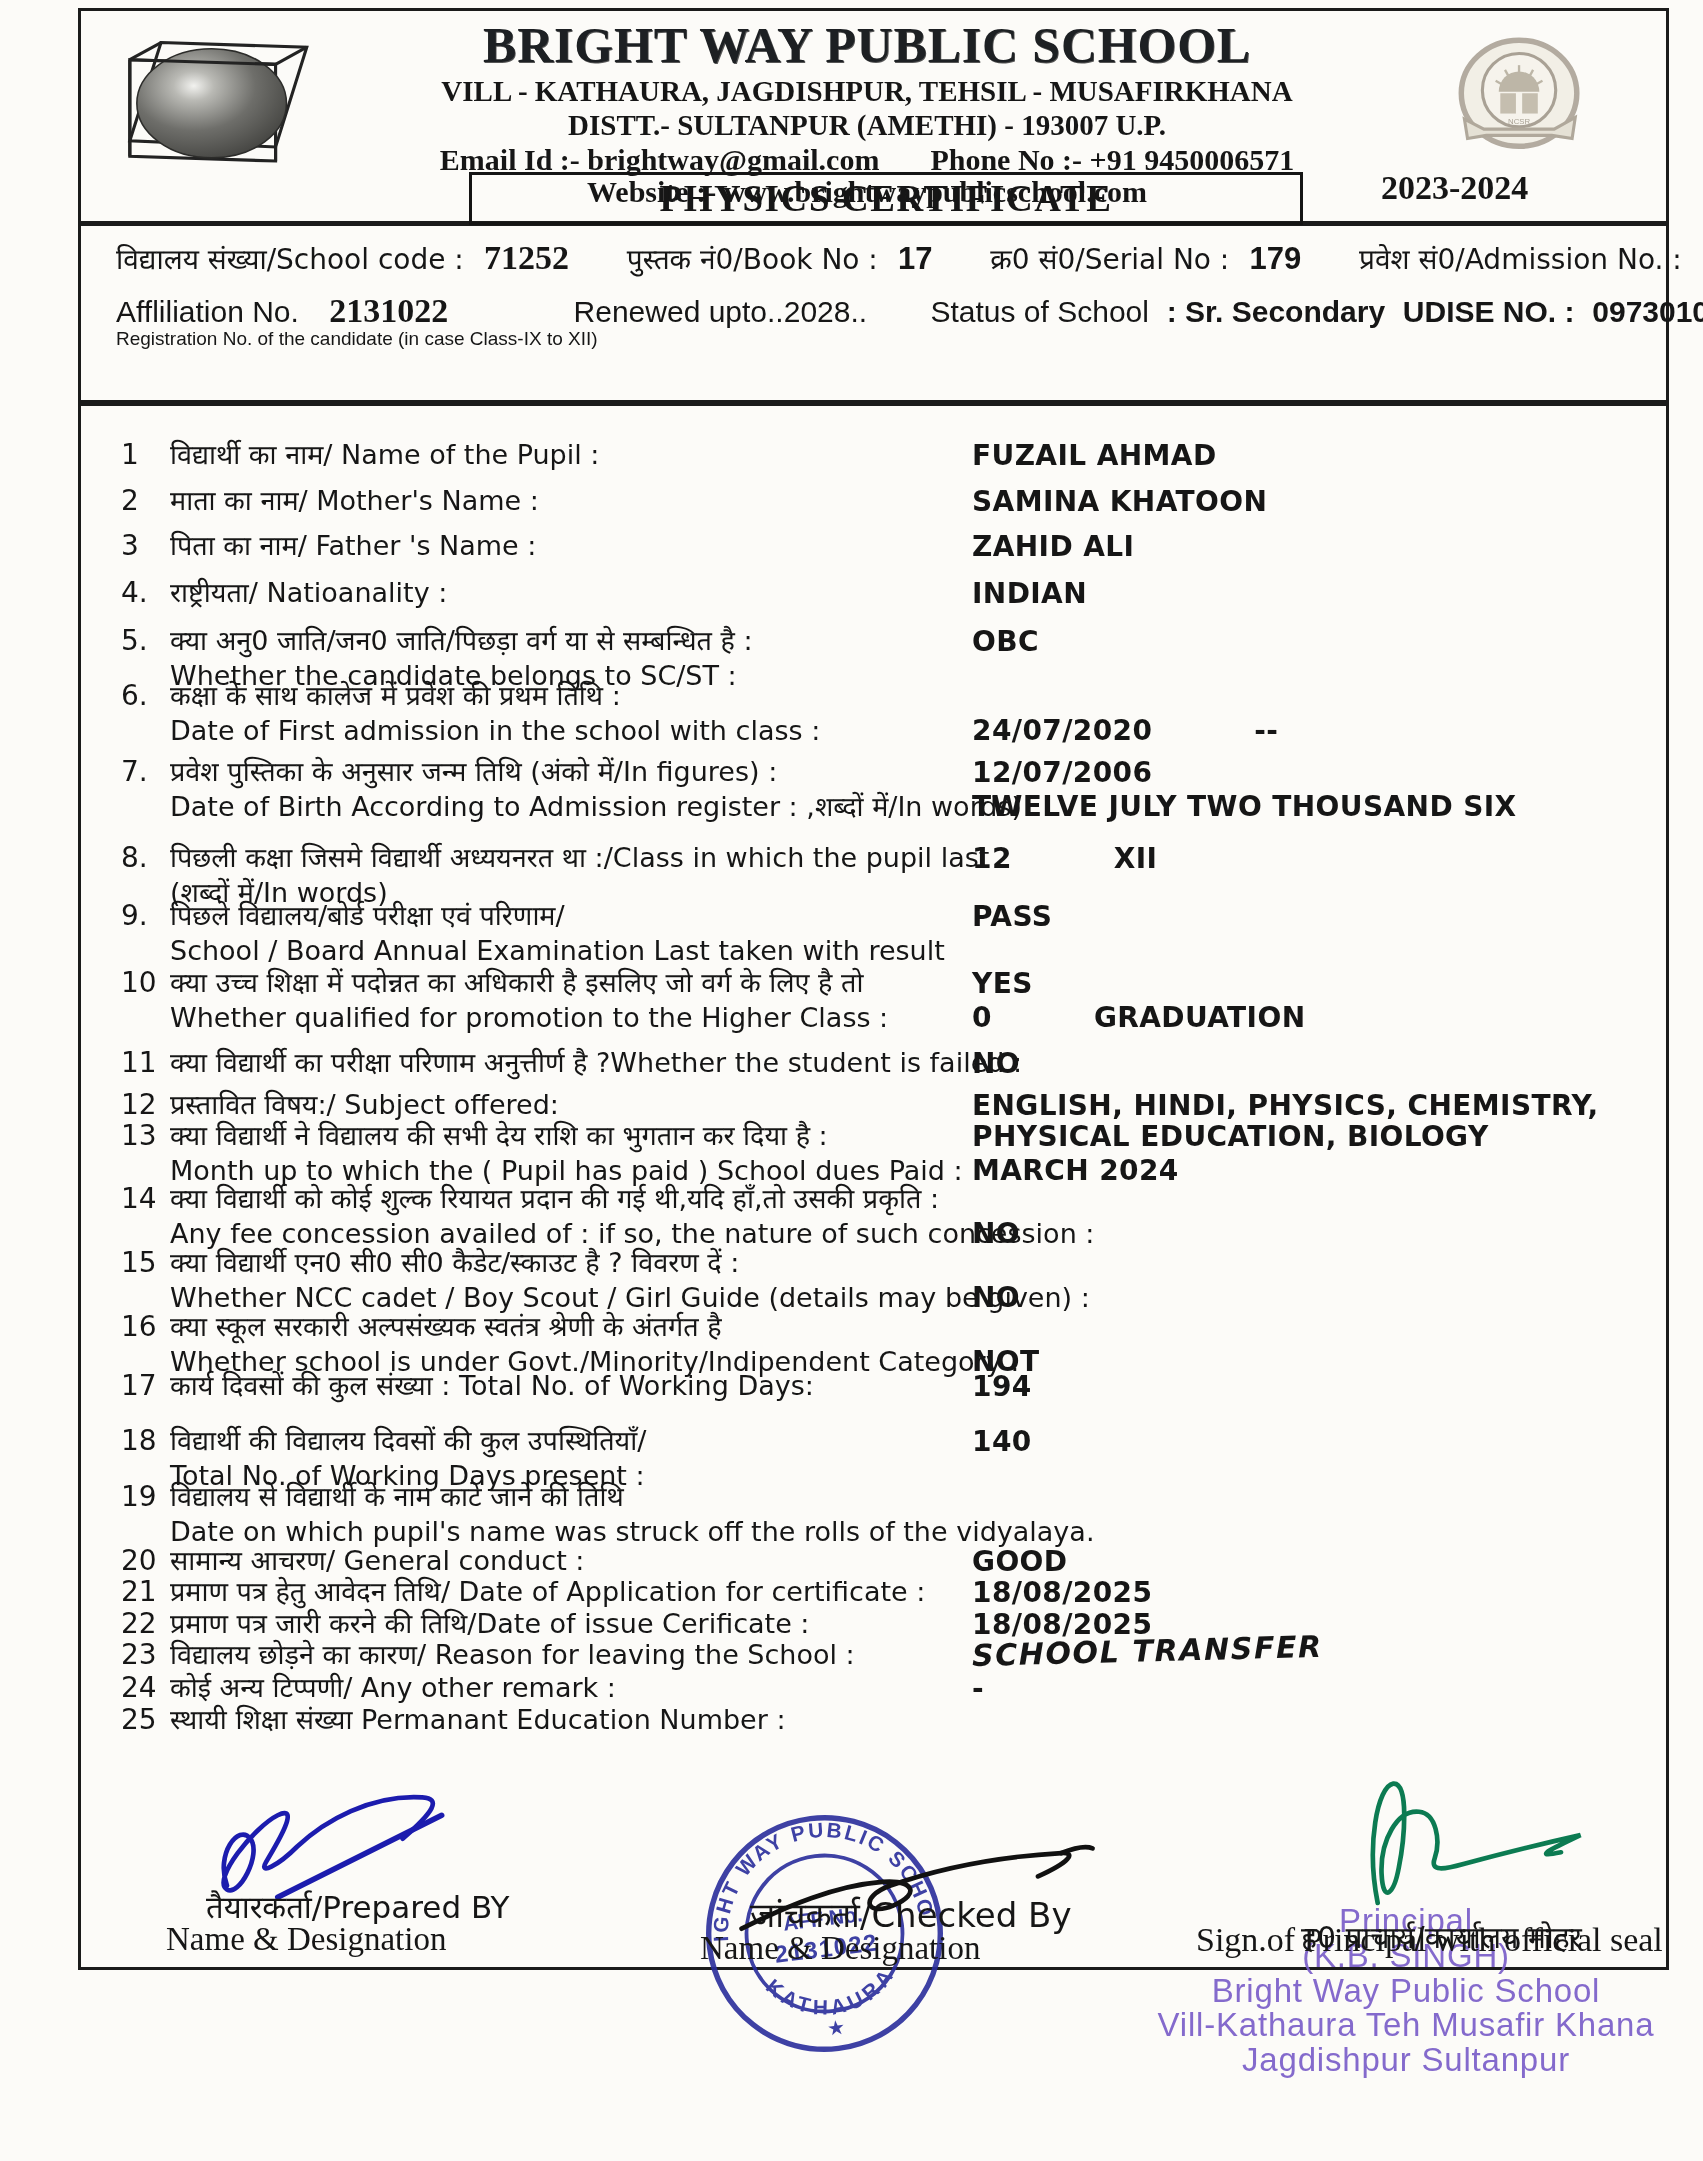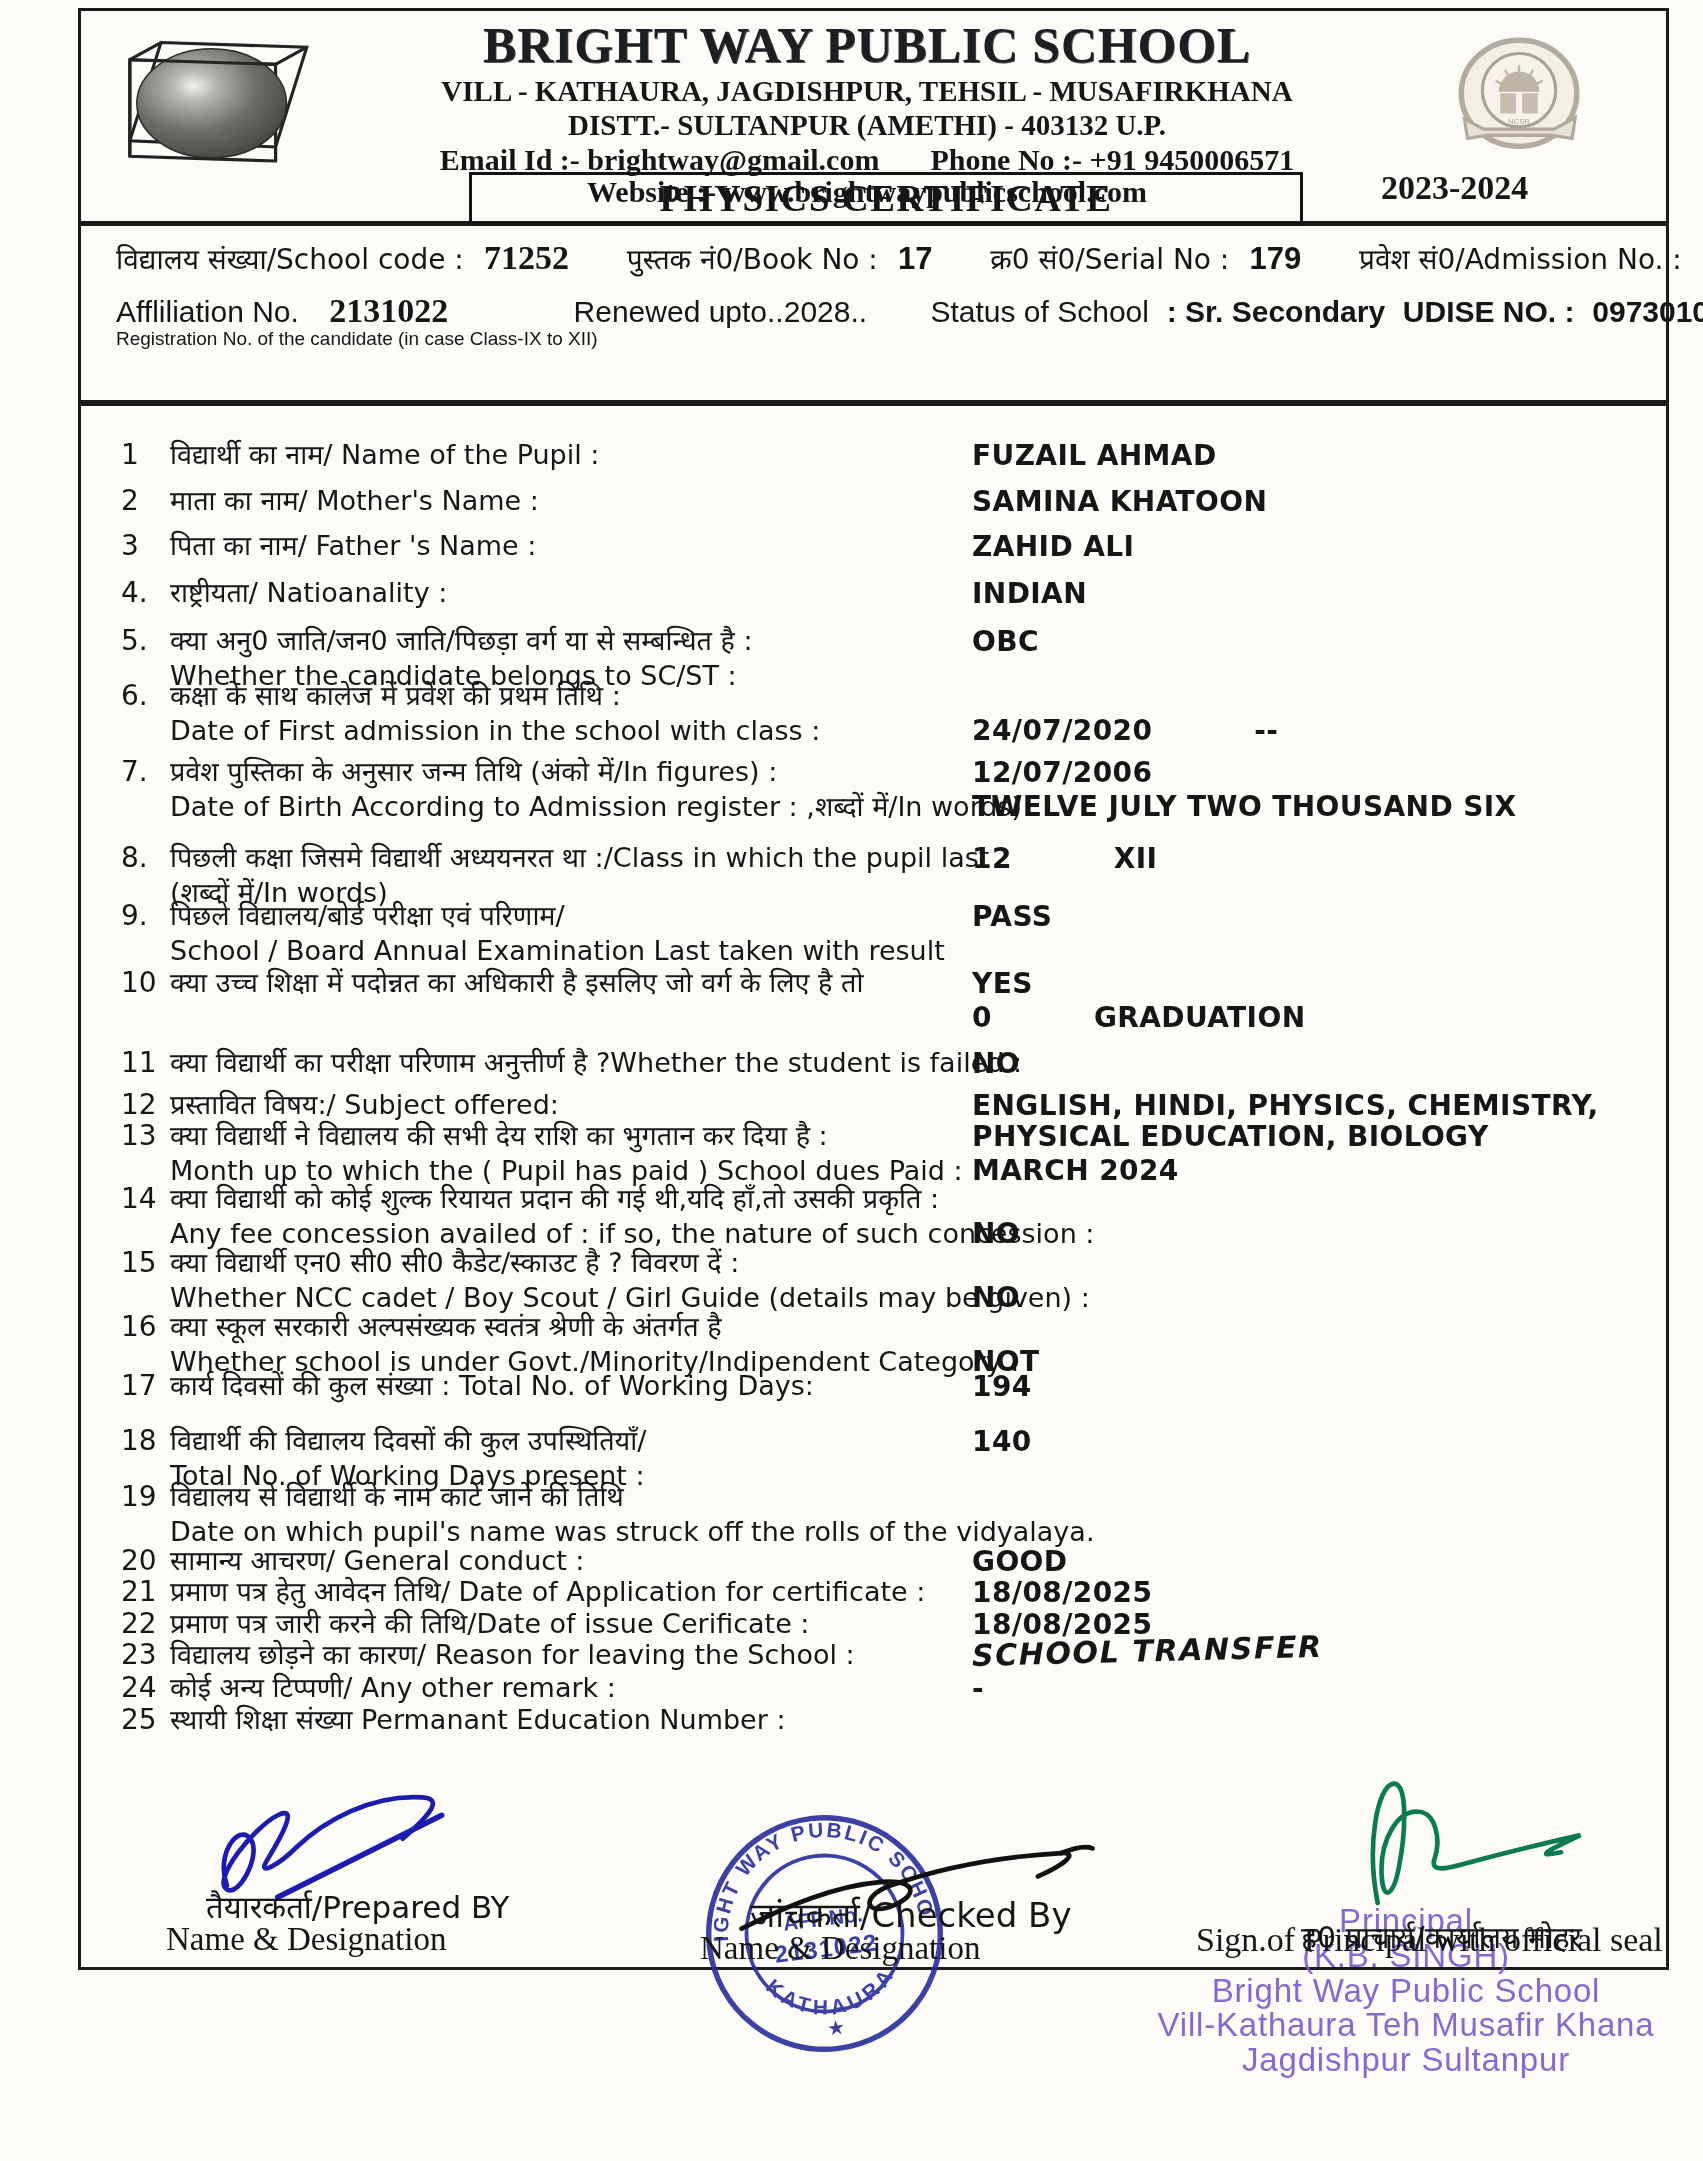--- a/index.html
+++ b/index.html
@@ -107,21 +107,21 @@
     </g>
     <rect x="76" y="72" width="20" height="26" fill="#b3aa97"></rect>
     <rect x="104" y="72" width="20" height="26" fill="#b3aa97"></rect>
     <path d="M30,105 L55,118 L145,118 L172,103 L168,130 L142,126 L58,126 L34,130 Z" fill="#ded9ca" stroke="#978d7c" stroke-width="4"></path>
     <text x="100" y="112" font-size="10" fill="#8e8474" text-anchor="middle">NCSR</text>
   </svg>
 
   <div class="hdr-text">
     <div class="school-name">BRIGHT WAY PUBLIC SCHOOL</div>
     <div class="addr">VILL - KATHAURA, JAGDISHPUR, TEHSIL - MUSAFIRKHANA</div>
-    <div class="addr">DISTT.- SULTANPUR (AMETHI) - 403132 U.P.</div>
+    <div class="addr">DISTT.- SULTANPUR (AMETHI) - 193007 U.P.</div>
     <div class="contact">
       <span>Email Id :-</span>
       <span>brightway@gmail.com</span>
       <span class="gap"></span>
       <span>Phone No :-</span>
       <span>+91 9450006571</span>
     </div>
     <div class="website">
       <span>Website :-</span>
       <span>www.brightwaypublicschool.com</span>
@@ -196,21 +196,21 @@
         <div class="lab"><span>पिछली कक्षा जिसमे विद्यार्थी अध्ययनरत था :/Class in which the pupil last</span><span class="l2">(शब्दों में/In words)</span></div>
         <span class="val">12<span class="vx">XII</span></span>
       </div>
       <div class="trow" style="top: 898px;">
         <span class="num">9.</span>
         <div class="lab"><span>पिछले विद्यालय/बोर्ड परीक्षा एवं परिणाम/</span><span class="l2">School / Board Annual Examination Last taken with result</span></div>
         <span class="val">PASS</span>
       </div>
       <div class="trow" style="top: 965px;">
         <span class="num">10</span>
-        <div class="lab"><span>क्या उच्च शिक्षा में पदोन्नत का अधिकारी है इसलिए जो वर्ग के लिए है तो</span></div>
+        <div class="lab"><span>क्या उच्च शिक्षा में पदोन्नत का अधिकारी है इसलिए जो वर्ग के लिए है तो</span><span class="l2">Whether qualified for promotion to the  Higher Class :</span></div>
         <span class="val">YES</span>
         <span class="val val2">0<span class="vx">GRADUATION</span></span>
       </div>
       <div class="trow" style="top: 1045px;">
         <span class="num">11</span>
         <div class="lab"><span>क्या विद्यार्थी का परीक्षा परिणाम अनुत्तीर्ण है ?Whether the student is failed :</span></div>
         <span class="val">NO</span>
       </div>
       <div class="trow" style="top: 1087px;">
         <span class="num">12</span>

